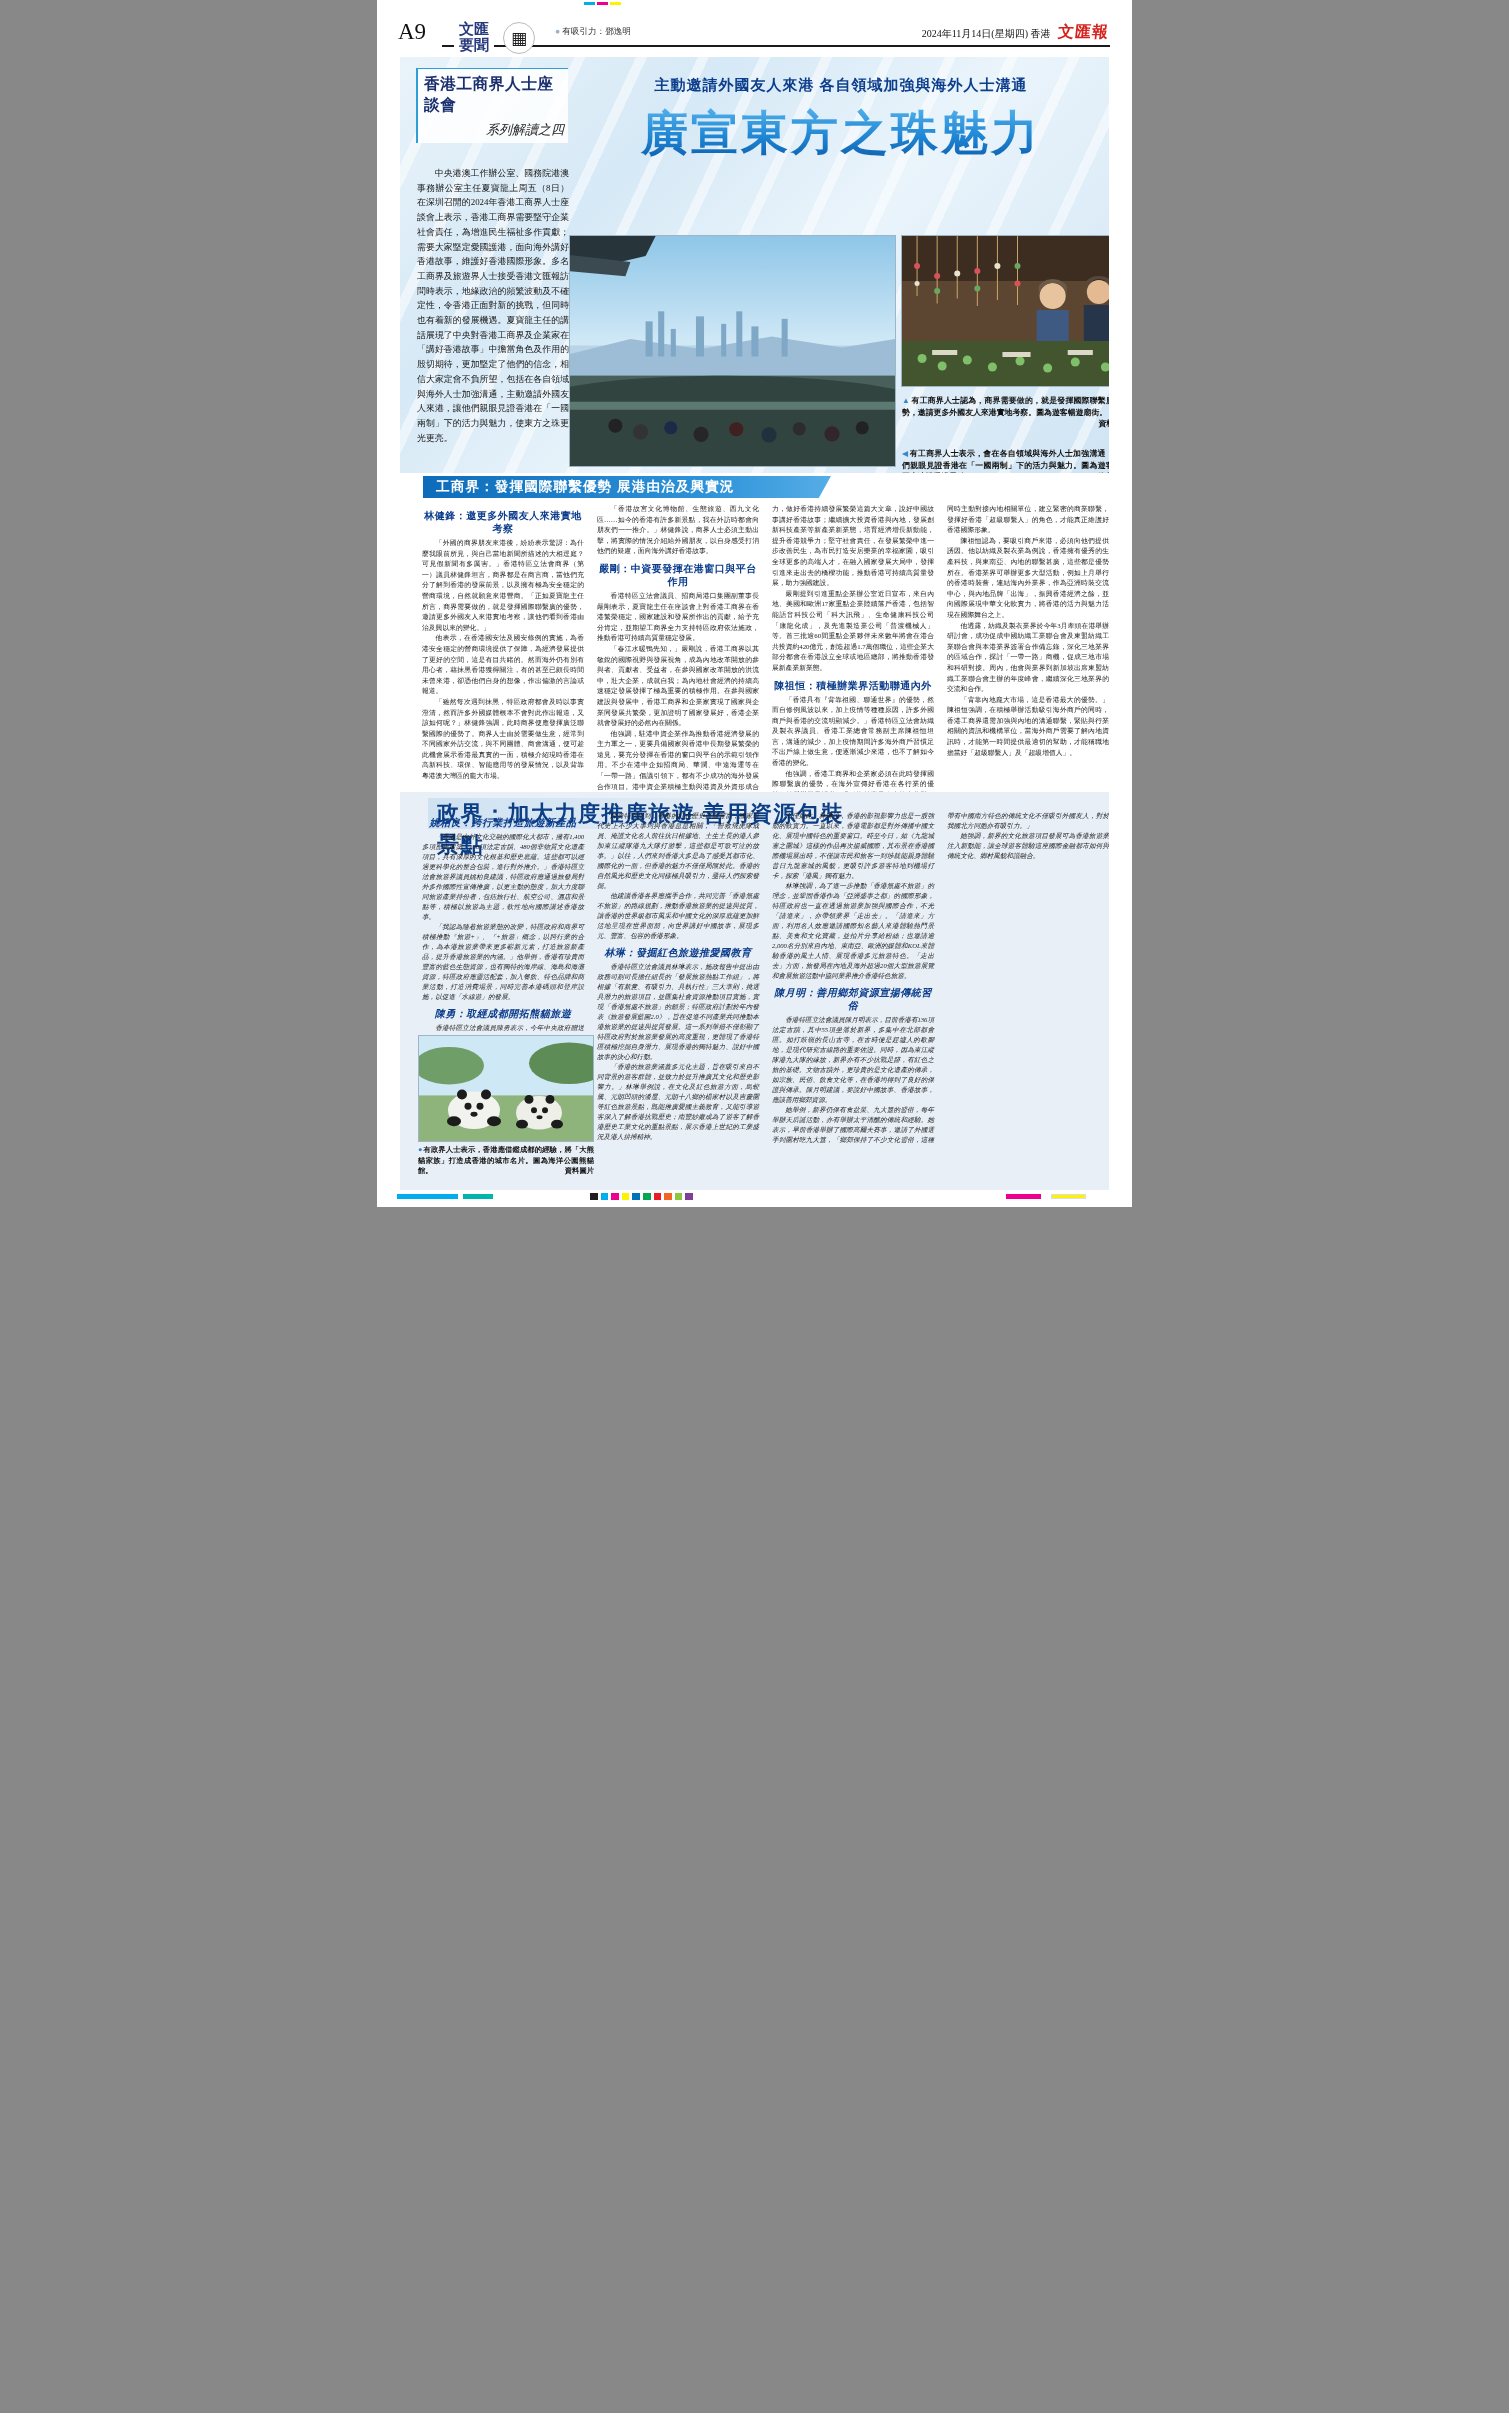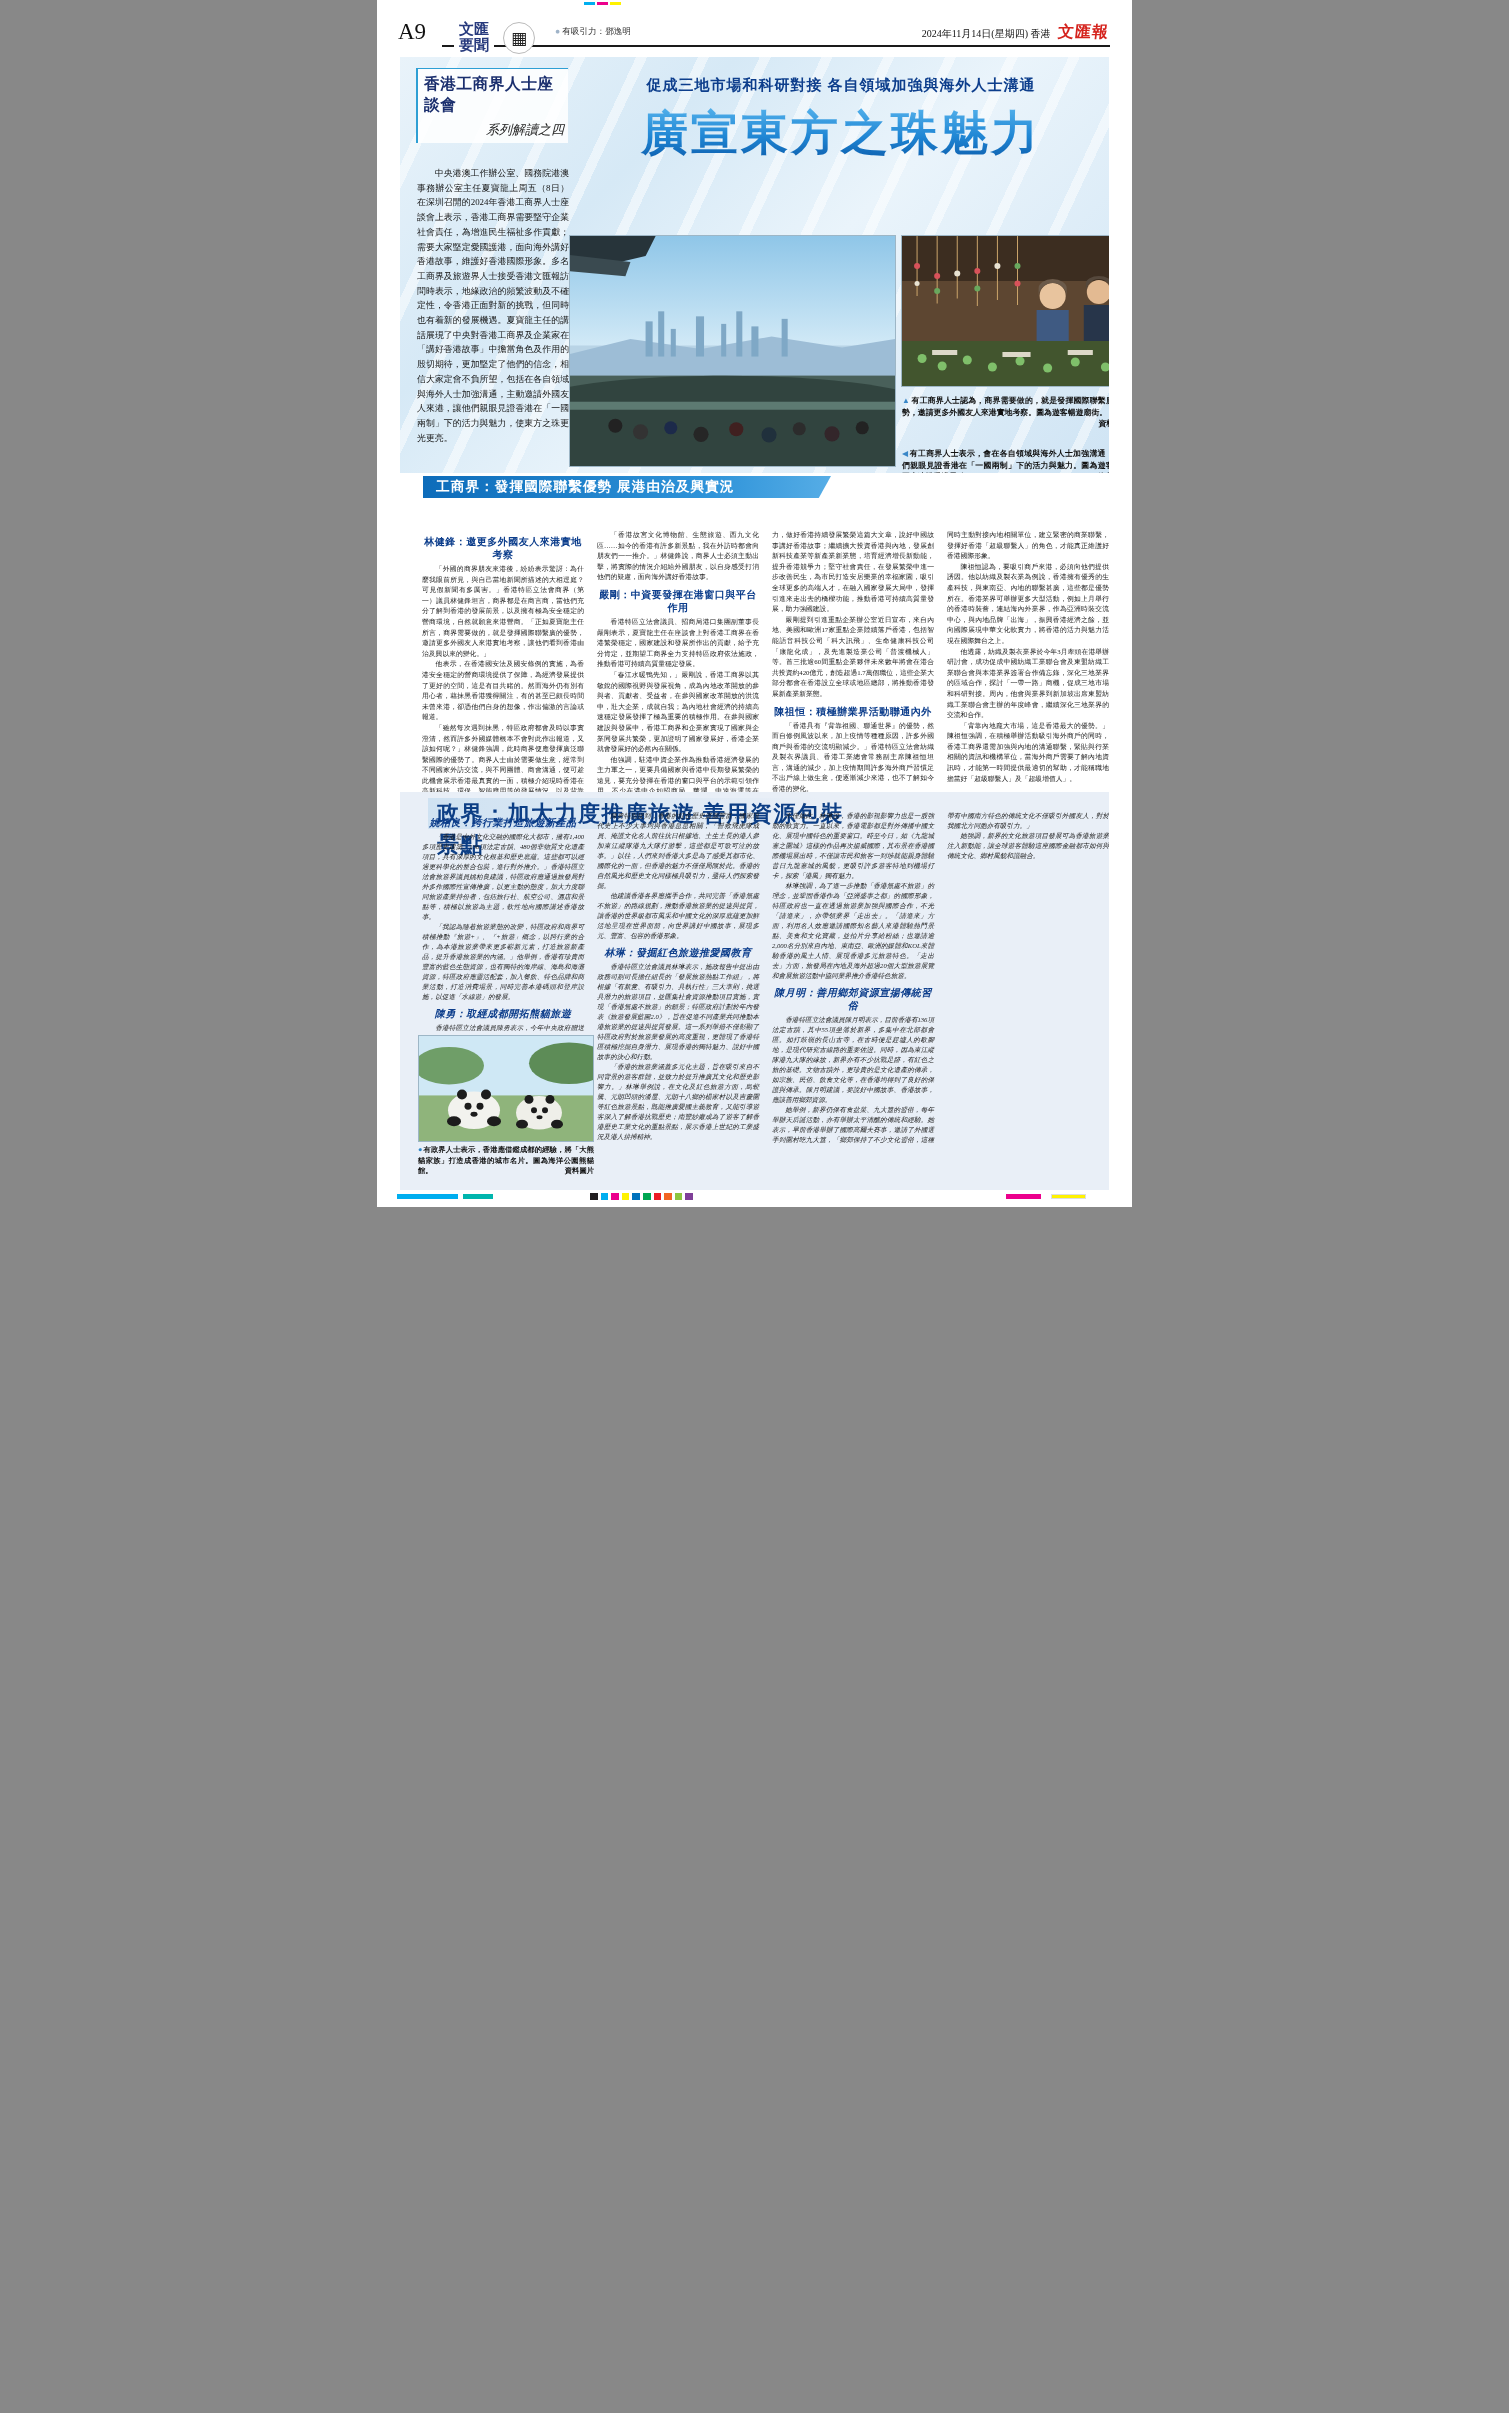--- a/index.html
+++ b/index.html
@@ -56,21 +56,21 @@
 
   
   .banner { position:absolute; left:46px; top:476px; width:408px; height:22px;
       background:linear-gradient(90deg,#0d6cba 0%,#2e93d9 70%,#56ade6 100%);
       clip-path:polygon(0 0,100% 0,97% 100%,0 100%);
       color:#fff; font-family:"Liberation Sans","DejaVu Sans",sans-serif; font-weight:bold;
       font-size:13.7px; letter-spacing:1px; line-height:22px; padding-left:13px; }
   .colband { position:absolute; left:45px; width:687px; column-gap:13px; column-count:4;
       column-fill:auto; overflow:hidden; font-size:6.8px; line-height:10.6px; text-align:justify; color:#1a1a1a; }
   .colband p { text-indent:2em; }
-  .band1 { top:504px; height:298px;margin-top:26px; }
+  .band1 { top:504px; height:298px; }
   .subhead { font-family:"Liberation Sans","DejaVu Sans",sans-serif; font-weight:bold; color:#0d3e8c;
       font-size:10px; line-height:13px; text-align:center; margin:5px 0 3px; text-indent:0;
       break-inside:avoid; letter-spacing:0.5px; }
 
   
   .politics-bg { position:absolute; left:23px; top:792px; width:709px; height:398px; background:#e9eff7; }
   .politics-head { position:absolute; left:51px; top:798px; width:436px; height:31px;
       background:linear-gradient(90deg,#cfe2f2 0%,#e9eff7 90%); color:#0c3e85;
       font-family:"Liberation Sans","DejaVu Sans",sans-serif; font-weight:bold; font-size:22px;
       letter-spacing:1.5px; line-height:31px; padding-left:9px; }
@@ -115,21 +115,21 @@
   <div class="hdr-right">
     <span>2024年11月14日(星期四) 香港</span>
     <span class="hdr-brand">文匯報</span>
   </div>
 
   <div class="feature">
     <div class="series-box">
       <div class="series-title">香港工商界人士座談會</div>
       <div class="series-sub">系列解讀之四</div>
     </div>
-    <div class="kicker">促成三地市場和科研對接  各自領域加強與海外人士溝通</div>
+    <div class="kicker">主動邀請外國友人來港  各自領域加強與海外人士溝通</div>
     <div class="bigline bigline1">廣宣東方之珠魅力</div>
 
     <div class="lead">
         <p>中央港澳工作辦公室、國務院港澳事務辦公室主任夏寶龍上周五（8日）在深圳召開的2024年香港工商界人士座談會上表示，香港工商界需要堅守企業社會責任，為增進民生福祉多作貢獻；需要大家堅定愛國護港，面向海外講好香港故事，維護好香港國際形象。多名工商界及旅遊界人士接受香港文匯報訪問時表示，地緣政治的頻繁波動及不確定性，令香港正面對新的挑戰，但同時也有着新的發展機遇。夏寶龍主任的講話展現了中央對香港工商界及企業家在「講好香港故事」中擔當角色及作用的殷切期待，更加堅定了他們的信念，相信大家定會不負所望，包括在各自領域與海外人士加強溝通，主動邀請外國友人來港，讓他們親眼見證香港在「一國兩制」下的活力與魅力，使東方之珠更光更亮。</p>
       </div>
 
     <div class="photo photo-peak">
       <svg viewBox="0 0 645 458" preserveAspectRatio="none">
         <defs>
           <linearGradient id="sky" x1="0" y1="0" x2="0" y2="1">

